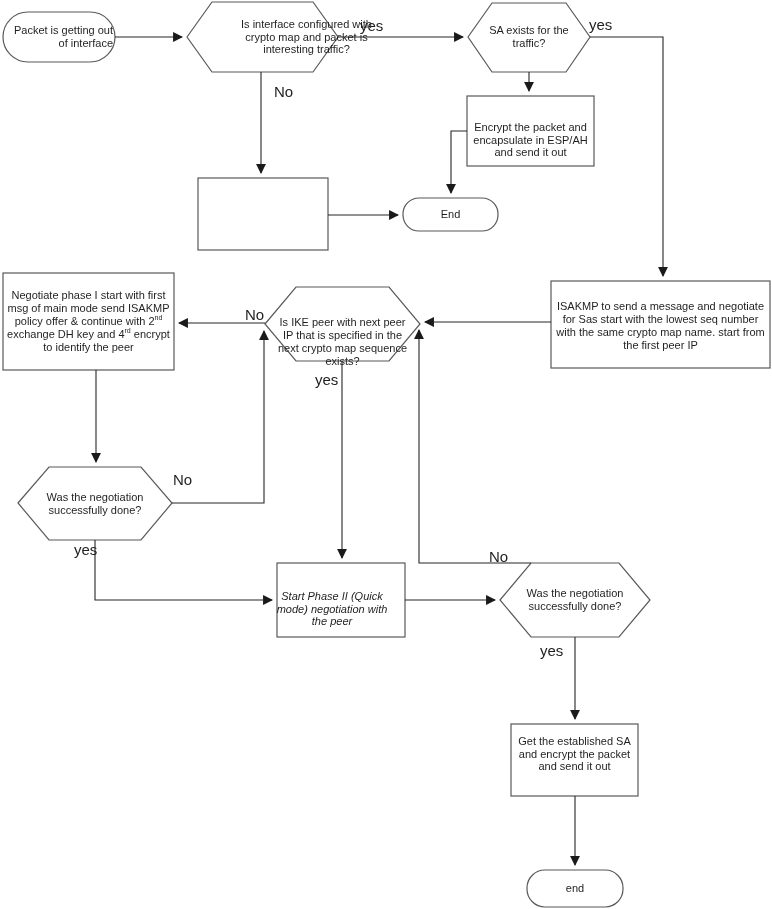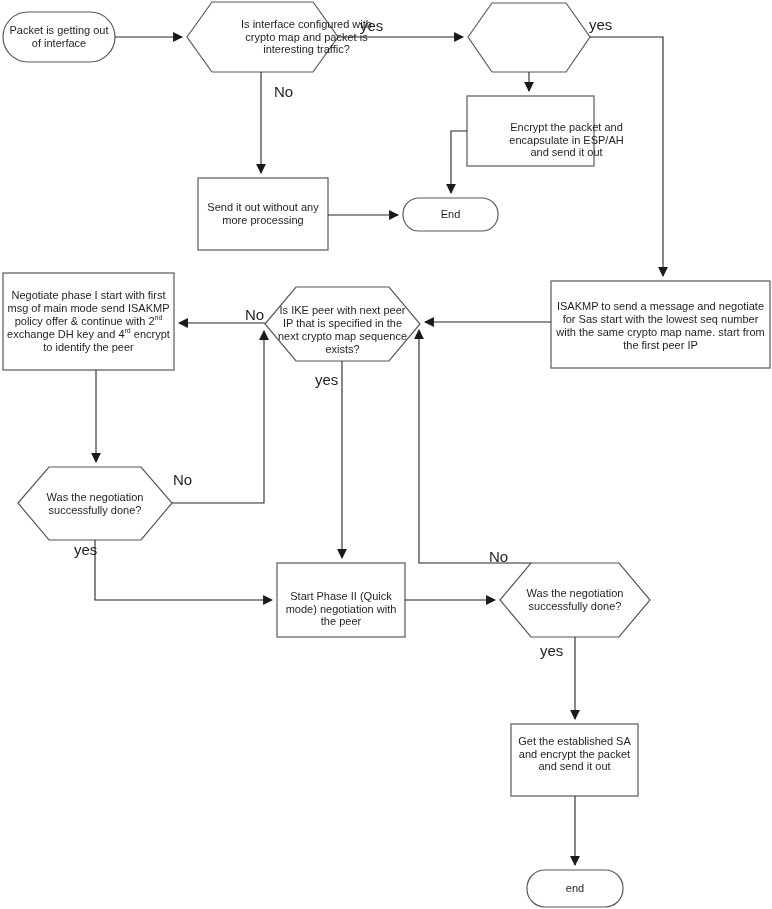--- a/index.html
+++ b/index.html
@@ -94,32 +94,32 @@
     <polyline class="edge" points="172,503 264,503 264,331" marker-end="url(#arrow)"></polyline>
     <line class="edge" x1="96" y1="370" x2="96" y2="462" marker-end="url(#arrow)"></line>
     <polyline class="edge" points="95,540 95,600 272,600" marker-end="url(#arrow)"></polyline>
     <line class="edge" x1="342" y1="361" x2="342" y2="558" marker-end="url(#arrow)"></line>
     <line class="edge" x1="405" y1="600" x2="495" y2="600" marker-end="url(#arrow)"></line>
     <polyline class="edge" points="531,563 419,563 419,330" marker-end="url(#arrow)"></polyline>
     <line class="edge" x1="575" y1="637" x2="575" y2="719" marker-end="url(#arrow)"></line>
     <line class="edge" x1="575" y1="796" x2="575" y2="865" marker-end="url(#arrow)"></line>
   </svg>
 
-  <div class="node-label" style="left:5px; top:13px; width:108px; height:48px;">Packet is getting out of interface</div>
+  <div class="node-label" style="left:5px; top:13px; width:108px; height:48px;text-align:right;">Packet is getting out of interface</div>
   <div class="node-label" style="left:197px; top:3px; width:131px; height:68px;margin-left:44px;">Is interface configured with crypto map and packet is interesting traffic?</div>
-  <div class="node-label" style="left:470px; top:98px; width:121px; height:84px;margin-left:36px;">Encrypt the packet and encapsulate in ESP/AH and send it out</div>
-  <div class="node-label" style="left:201px; top:180px; width:124px; height:68px;">Send it out without any more processing</div>
+  <div class="node-label" style="left:477px; top:4px; width:104px; height:66px;">SA exists for the traffic?</div>
+  <div class="node-label" style="left:470px; top:98px; width:121px; height:84px;">Encrypt the packet and encapsulate in ESP/AH and send it out</div>
   <div class="node-label" style="left:403px; top:199px; width:95px; height:31px;">End</div>
   <div class="node-label" style="left:554px; top:283px; width:213px; height:86px;">ISAKMP to send a message and negotiate for Sas start with the lowest seq number with the same crypto map name. start from the first peer IP</div>
-  <div class="node-label" style="left:275px; top:295px; width:135px; height:70px;text-align:center;">Is IKE peer with next peer IP that is specified in the next crypto map sequence exists?</div>
+  <div class="node-label" style="left:275px; top:307px; width:135px; height:70px;text-align:center;">Is IKE peer with next peer IP that is specified in the next crypto map sequence exists?</div>
   <div class="node-label" style="left:7px; top:275px; width:163px; height:93px;">
     <span><span>Negotiate phase I start with first msg of main mode send ISAKMP policy offer &amp; continue with 2</span><sup>nd</sup><span> exchange DH key and 4</span><sup>rd</sup><span> encrypt to identify the peer</span></span>
   </div>
   <div class="node-label" style="left:28px; top:469px; width:134px; height:69px;">Was the negotiation successfully done?</div>
-  <div class="node-label" style="left:280px; top:565px; width:122px; height:88px;">Start Phase II (Quick mode) negotiation with the peer</div>
+  <div class="node-label" style="left:271px; top:565px; width:122px; height:88px;font-style:italic;">Start Phase II (Quick mode) negotiation with the peer</div>
   <div class="node-label" style="left:510px; top:565px; width:130px; height:70px;">Was the negotiation successfully done?</div>
   <div class="node-label" style="left:514px; top:726px; width:121px; height:56px;">Get the established SA and encrypt the packet and send it out</div>
   <div class="node-label" style="left:527px; top:871px; width:96px; height:35px;">end</div>
 
   <div class="edge-label" style="left:360px; top:17px;">yes</div>
   <div class="edge-label" style="left:589px; top:16px;">yes</div>
   <div class="edge-label" style="left:274px; top:83px;">No</div>
   <div class="edge-label" style="left:245px; top:306px;">No</div>
   <div class="edge-label" style="left:315px; top:371px;">yes</div>
   <div class="edge-label" style="left:173px; top:471px;">No</div>

